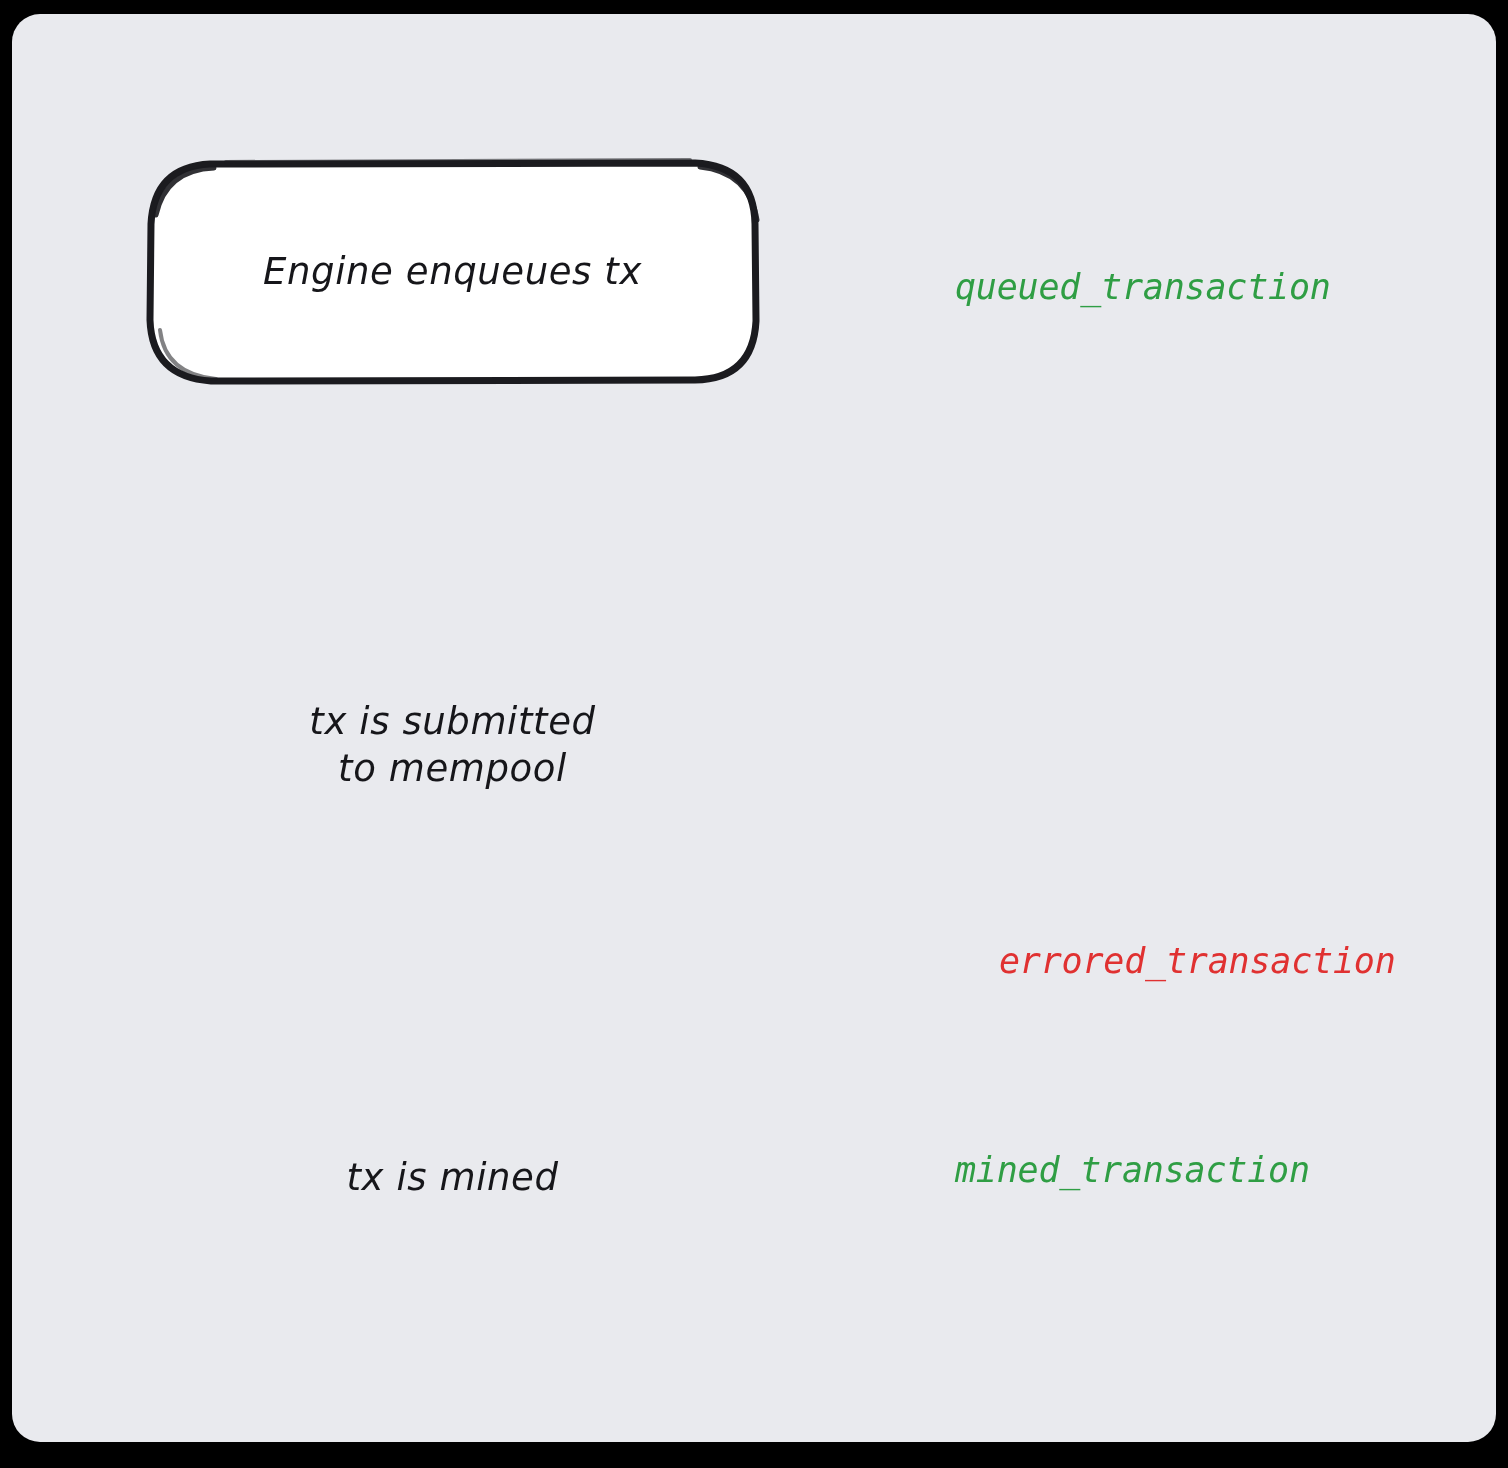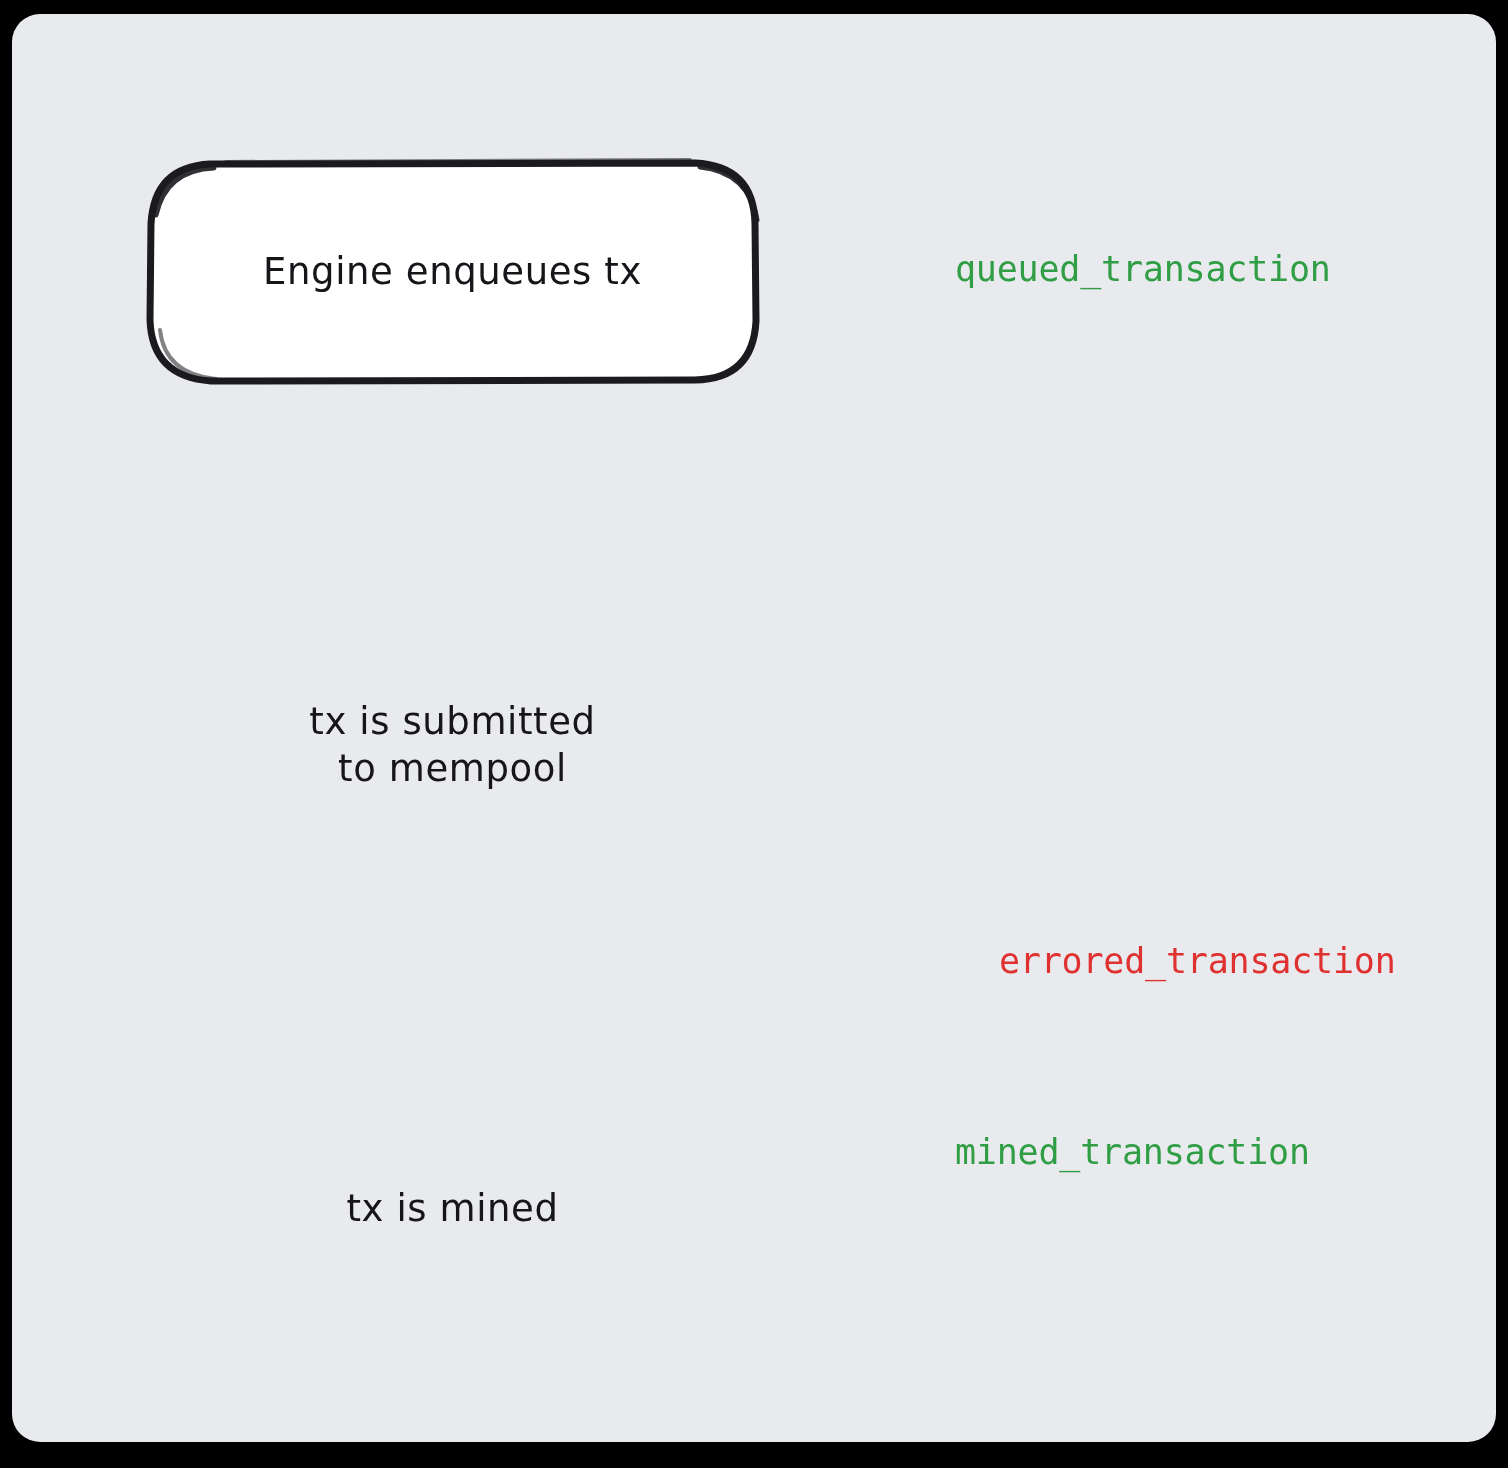--- a/index.html
+++ b/index.html
@@ -11,20 +11,21 @@
   body {
     width: 1508px;
     height: 1468px;
     overflow: hidden;
     font-family: "DejaVu Sans", sans-serif;
   }
   #canvas {
     position: relative;
     width: 1508px;
     height: 1332px;
+    font-style: italic;
   }
   #panel {
     position: absolute;
     left: 12px;
     top: 14px;
     width: 1484px;
     height: 1428px;
     background: #e9eaee;
     border-radius: 28px;
   }
@@ -51,21 +52,21 @@
     pointer-events: none;
   }
   .event-label {
     position: absolute;
     font-family: "DejaVu Sans Mono", monospace;
     font-size: 35px;
     font-weight: 500;
     letter-spacing: -0.2px;
     white-space: nowrap;
   }
-  .event-label.green { color: #2f9e44; }
+  .event-label.green { color: #2f9e44; margin-top: 18px; }
   .event-label.red   { color: #e03131; }
 </style>
 </head>
 <body>
 
 <div id="canvas">
 
   <div id="panel"></div>
 
   <svg id="diagram-svg" viewBox="0 0 1508 1468">
@@ -136,21 +137,21 @@
     </path></path></path></g>
 
   
 
   
   <div class="node-label" style="left:150px; top:163px; width:605px; height:218px;">Engine enqueues tx</div>
 
   <div class="node-label" style="left:150px; top:636px; width:605px; height:218px;">tx is submitted
 to mempool</div>
 
-  <div class="node-label" style="left:150px; top:1100px; width:605px; height:218px;">tx is mined</div>
+  <div class="node-label" style="left:150px; top:1069px; width:605px; height:218px;">tx is mined</div>
 
   
   <div class="event-label green" style="left:955px; top:249px;">queued_transaction</div>
 
 
   <div class="event-label red" style="left:955px; top:941px;margin-left:44px;">errored_transaction</div>
 
   <div class="event-label green" style="left:955px; top:1132px;">mined_transaction</div>
 
 </div>

